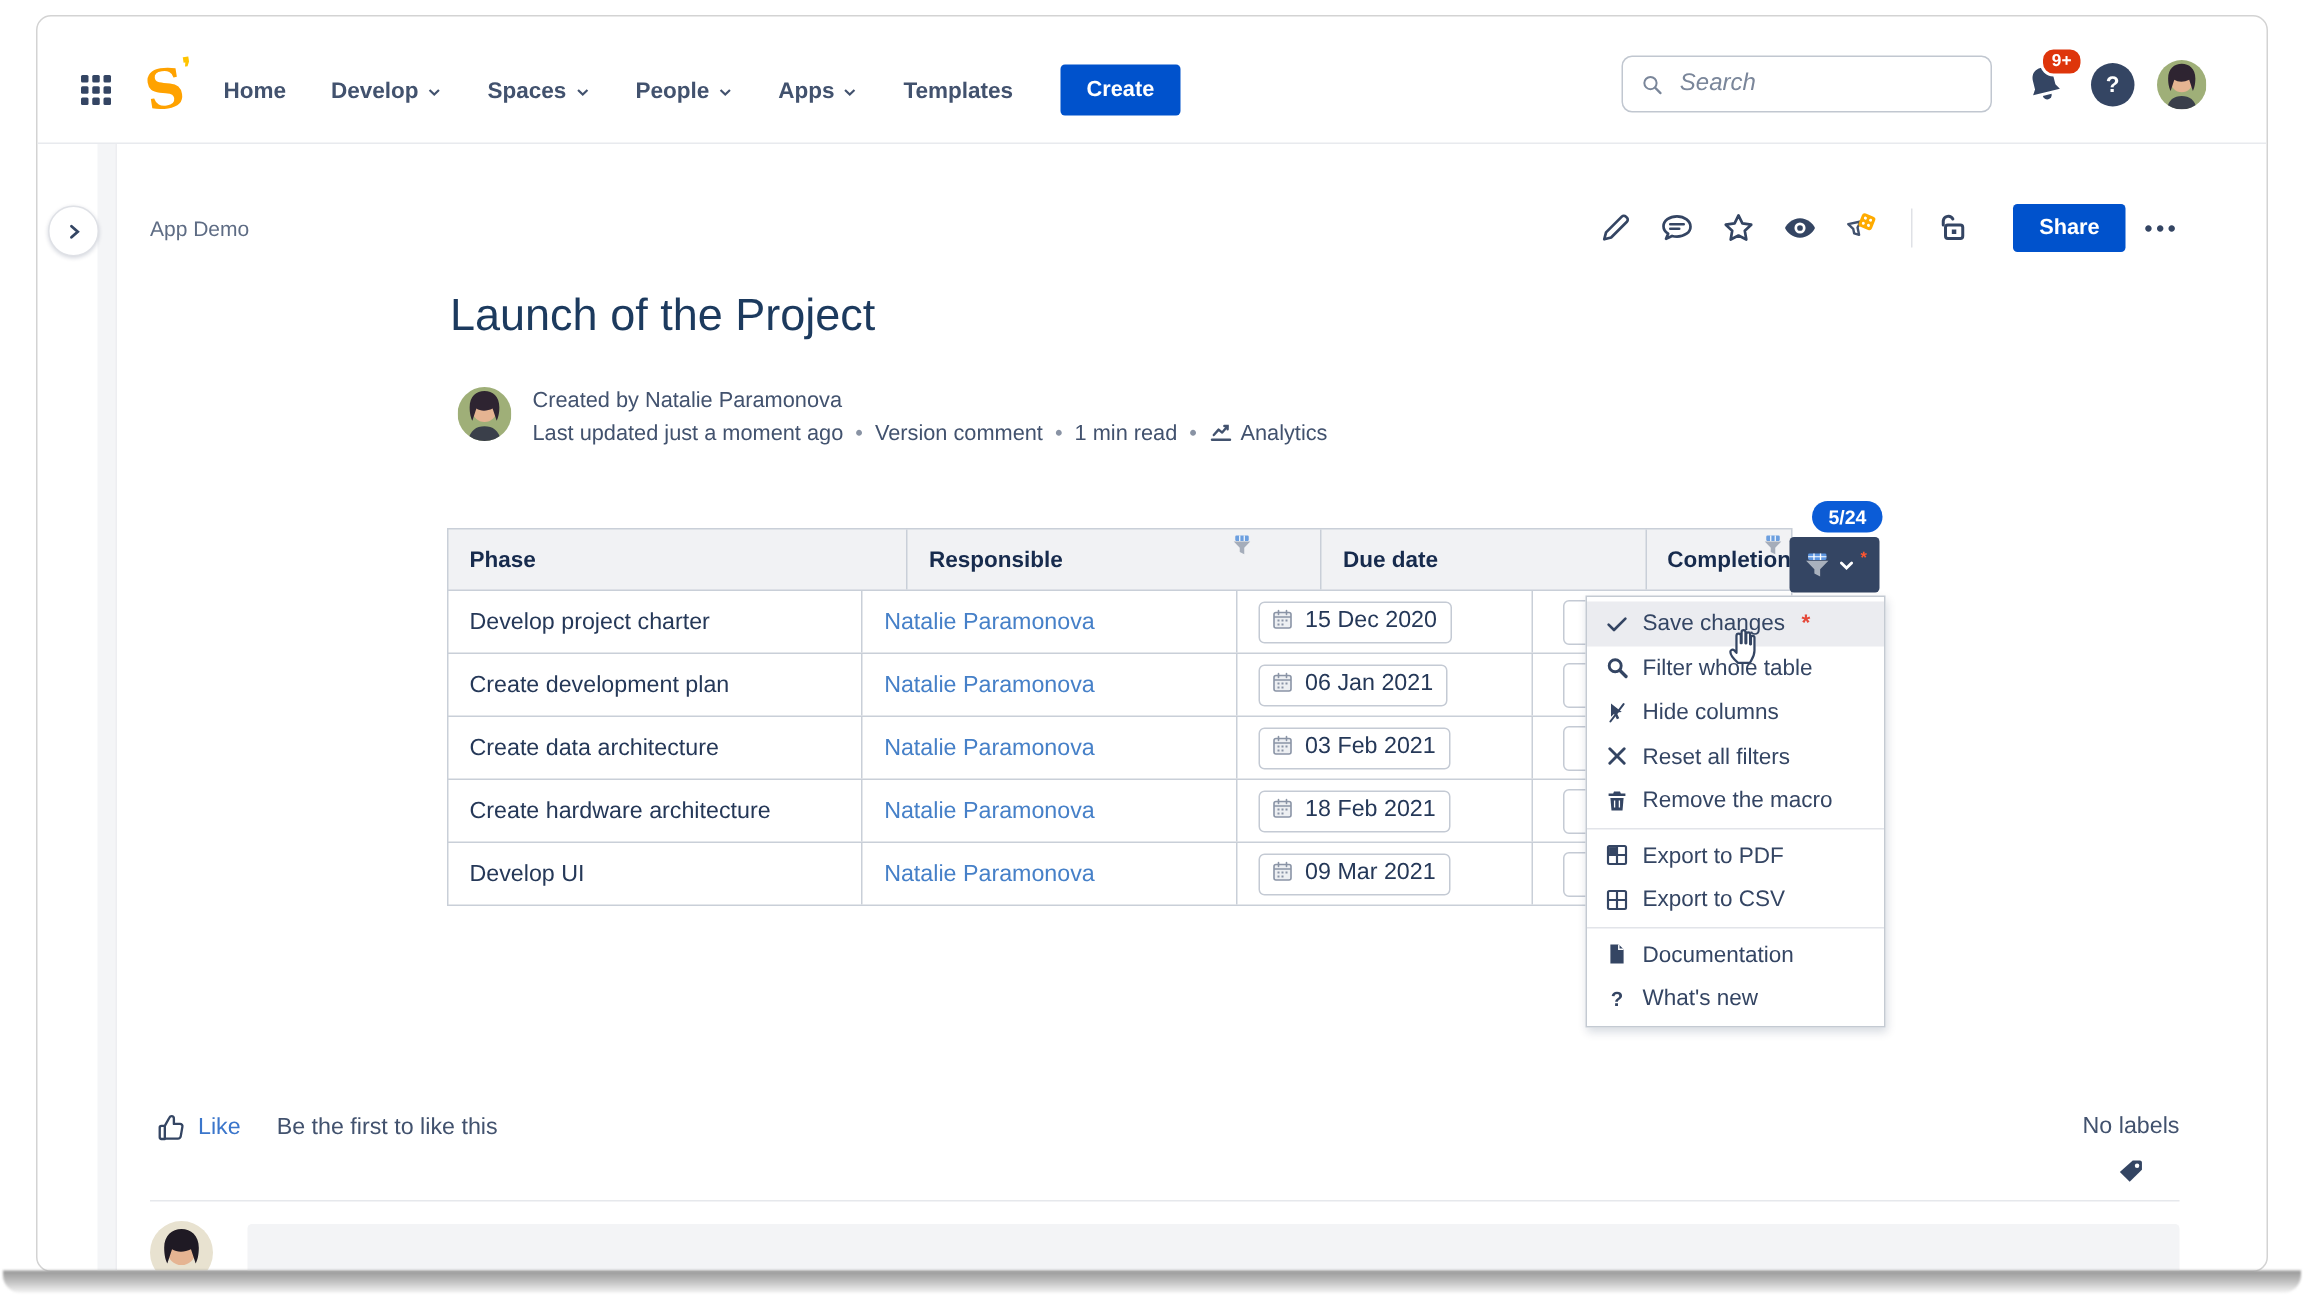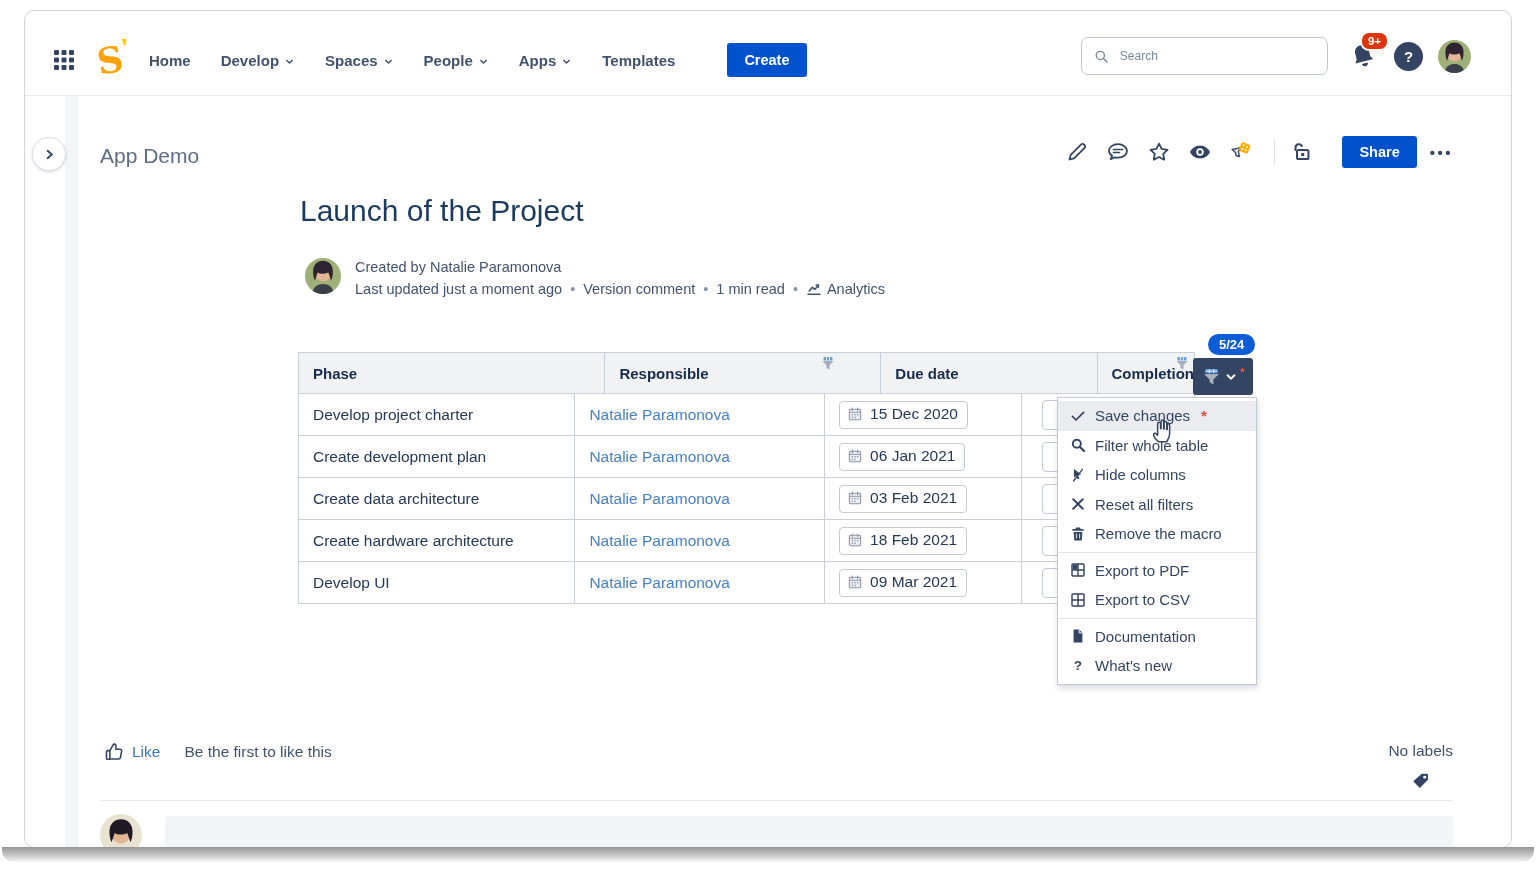--- a/index.html
+++ b/index.html
@@ -17,41 +17,41 @@
   
   .navbar{position:absolute;left:0;right:0;top:0;height:85px;border-bottom:1px solid var(--softline);
     display:flex;align-items:center;padding:14px 0 0 28px;box-sizing:border-box;}
   .appgrid{width:22px;height:22px;flex:none;}
   .logo{display:inline-block;margin:0 26px 0 22px;font-family:"DejaVu Serif",serif;font-weight:700;
     font-size:36px;line-height:36px;color:#FFA200;transform:rotate(-9deg);position:relative;}
   .logo::after{content:"❜";position:absolute;right:-7px;top:-12px;font-size:17px;color:#FFC400;}
   .navitems{display:flex;align-items:center;gap:30px;}
   .navitem{display:flex;align-items:center;gap:5px;font-size:15px;font-weight:600;color:var(--text);cursor:pointer;}
   .navitem svg{width:11px;height:11px;margin-top:2px;}
-  .create-btn{margin-left:52px;background:var(--accent);color:#fff;font-size:14.5px;font-weight:700;
+  .create-btn{margin-left:32px;background:var(--accent);color:#fff;font-size:14.5px;font-weight:700;
     padding:9px 17px;border:none;border-radius:3px;cursor:pointer;}
   .nav-right{position:absolute;right:40px;top:26px;display:flex;align-items:center;gap:15px;}
   .searchbox{width:247px;height:38px;box-sizing:border-box;border:1px solid #C1C7D0;border-radius:7px;
     display:flex;align-items:center;padding:0 12px;gap:9px;background:#fff;}
-  .searchbox input{border:none;outline:none;font-size:12px;color:var(--navy);width:100%;background:transparent;
-    font-family:"Liberation Sans",sans-serif;}
+  .searchbox input{border:none;outline:none;font-size:16px;color:var(--navy);width:100%;background:transparent;
+    font-family:"Liberation Sans",sans-serif;font-style:italic;}
   .searchbox input::placeholder{color:#7A869A;}
   .bellwrap{position:relative;width:32px;height:32px;margin-left:4px;}
   .bellbadge{position:absolute;top:-9px;right:-10px;background:var(--red);color:#fff;font-size:11.5px;
     font-weight:700;padding:2px 6px;border-radius:9px;border:2px solid #fff;line-height:12px;}
   .helpbtn{width:29px;height:29px;border-radius:50%;background:var(--navy);color:#fff;font-weight:700;
     font-size:15px;display:flex;align-items:center;justify-content:center;cursor:pointer;}
   .avatar{width:33px;height:33px;border-radius:50%;overflow:hidden;flex:none;cursor:pointer;}
 
   
   .rail{position:absolute;left:40px;top:85px;bottom:0;width:12px;background:#F4F5F7;border-right:1px solid #EDEEF1;}
   .collapse-btn{position:absolute;left:7px;top:126px;width:32px;height:32px;border-radius:50%;background:#fff;
     border:1px solid #DFE1E6;box-shadow:0 1px 3px rgba(9,30,66,.18);display:flex;align-items:center;
     justify-content:center;cursor:pointer;z-index:3;}
-  .breadcrumb{position:absolute;left:75px;top:133px;font-size:21px;color:#5E6C84;cursor:pointer;}
+  .breadcrumb{position:absolute;left:75px;top:133px;font-size:14px;color:#5E6C84;cursor:pointer;}
 
   .page-toolbar{position:absolute;top:125px;right:58px;display:flex;align-items:center;z-index:2;}
   .tbico{width:24px;height:24px;margin-right:17px;cursor:pointer;flex:none;}
   .vdiv{width:1px;height:26px;background:#DFE1E6;margin:0 14px 0 4px;}
   .share-btn{background:var(--accent);color:#fff;font-size:14.5px;font-weight:700;padding:8px 17px;
     border:none;border-radius:3px;margin:0 13px 0 12px;cursor:pointer;}
   .ellipsis{color:var(--navy);font-size:15px;font-weight:800;letter-spacing:2.5px;cursor:pointer;}
 
   .page-title{position:absolute;left:275px;top:183px;font-size:30px;color:#1C3A5E;font-weight:400;}
   .byline-avatar{position:absolute;left:280px;top:247px;width:36px;height:36px;border-radius:50%;overflow:hidden;}
@@ -62,21 +62,21 @@
 
   
   .tbl{position:absolute;left:273px;top:341px;width:897px;box-sizing:border-box;font-size:15.5px;color:#253858;}
   .tr{display:flex;height:42px;border:1px solid var(--line);border-top:none;box-sizing:border-box;background:#fff;gap:40px;}
   .tr.head{border-top:1px solid var(--line);background:#F1F2F4;font-weight:700;color:var(--dark);font-size:15px;}
   .td{display:flex;align-items:center;padding-left:14px;box-sizing:border-box;border-left:1px solid var(--line);position:relative;}
   .td:first-child{border-left:none;}
   .c1{width:287px;} .c2{width:255px;} .c3{width:190px;} .c4{flex:1;}
   .minifunnel{position:absolute;right:5px;top:3px;width:14px;height:15px;}
   .rlink{color:var(--link);cursor:pointer;}
-  .datepill{display:inline-flex;align-items:center;gap:7px;border:1px solid #C4CAD4;border-radius:4px;
+  .datepill{display:inline-flex;gap:7px;border:1px solid #C4CAD4;border-radius:4px;
     padding:3px 9px 5px 7px;background:#fff;cursor:pointer;}
   .datepill svg{width:16px;height:16px;}
   .comppill{width:150px;height:28px;border:1px solid #C4CAD4;border-radius:4px;margin-left:6px;background:#fff;}
 
   .count-badge{position:absolute;left:1183px;top:323px;background:#0B5CD7;color:#fff;font-size:13px;
     font-weight:700;padding:3px 11px;border-radius:12px;z-index:4;}
   .filter-btn{position:absolute;left:1168px;top:347px;width:60px;height:37px;background:var(--navy);
     border-radius:3px;display:flex;align-items:center;justify-content:center;gap:3px;cursor:pointer;z-index:3;}
   .filter-btn .fun{width:21px;height:21px;}
   .filter-btn .chev{width:12px;height:12px;}

